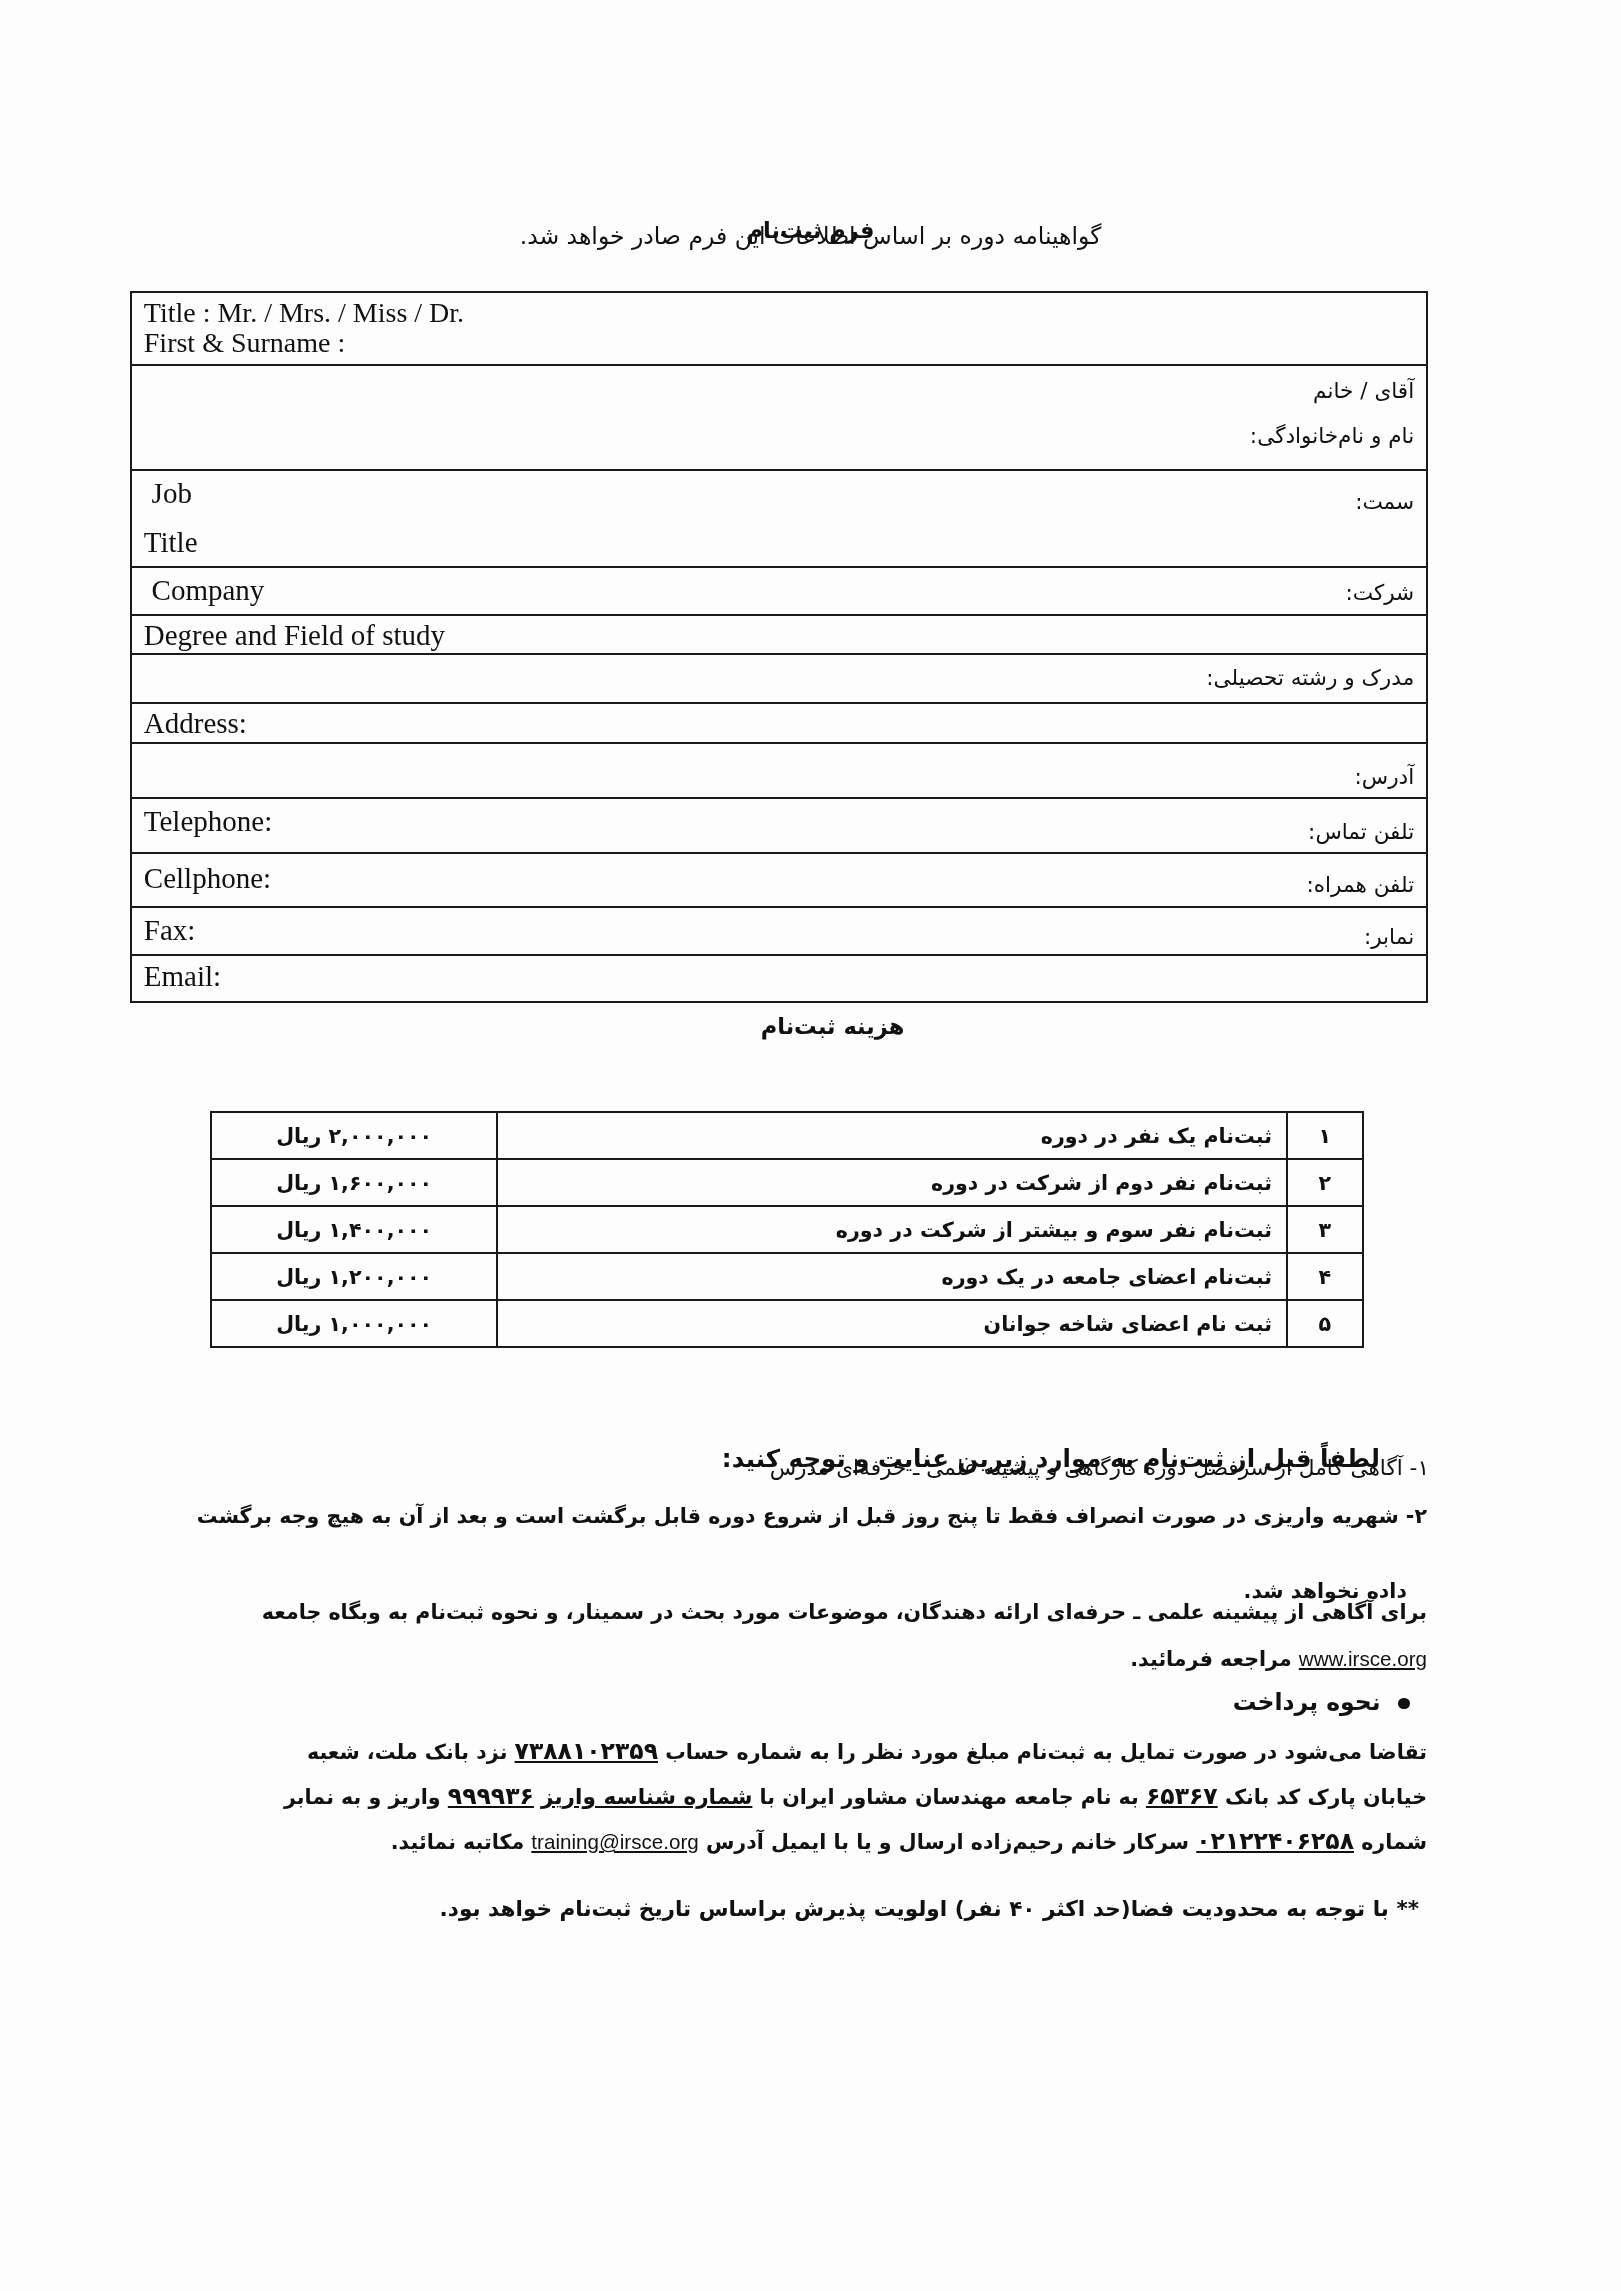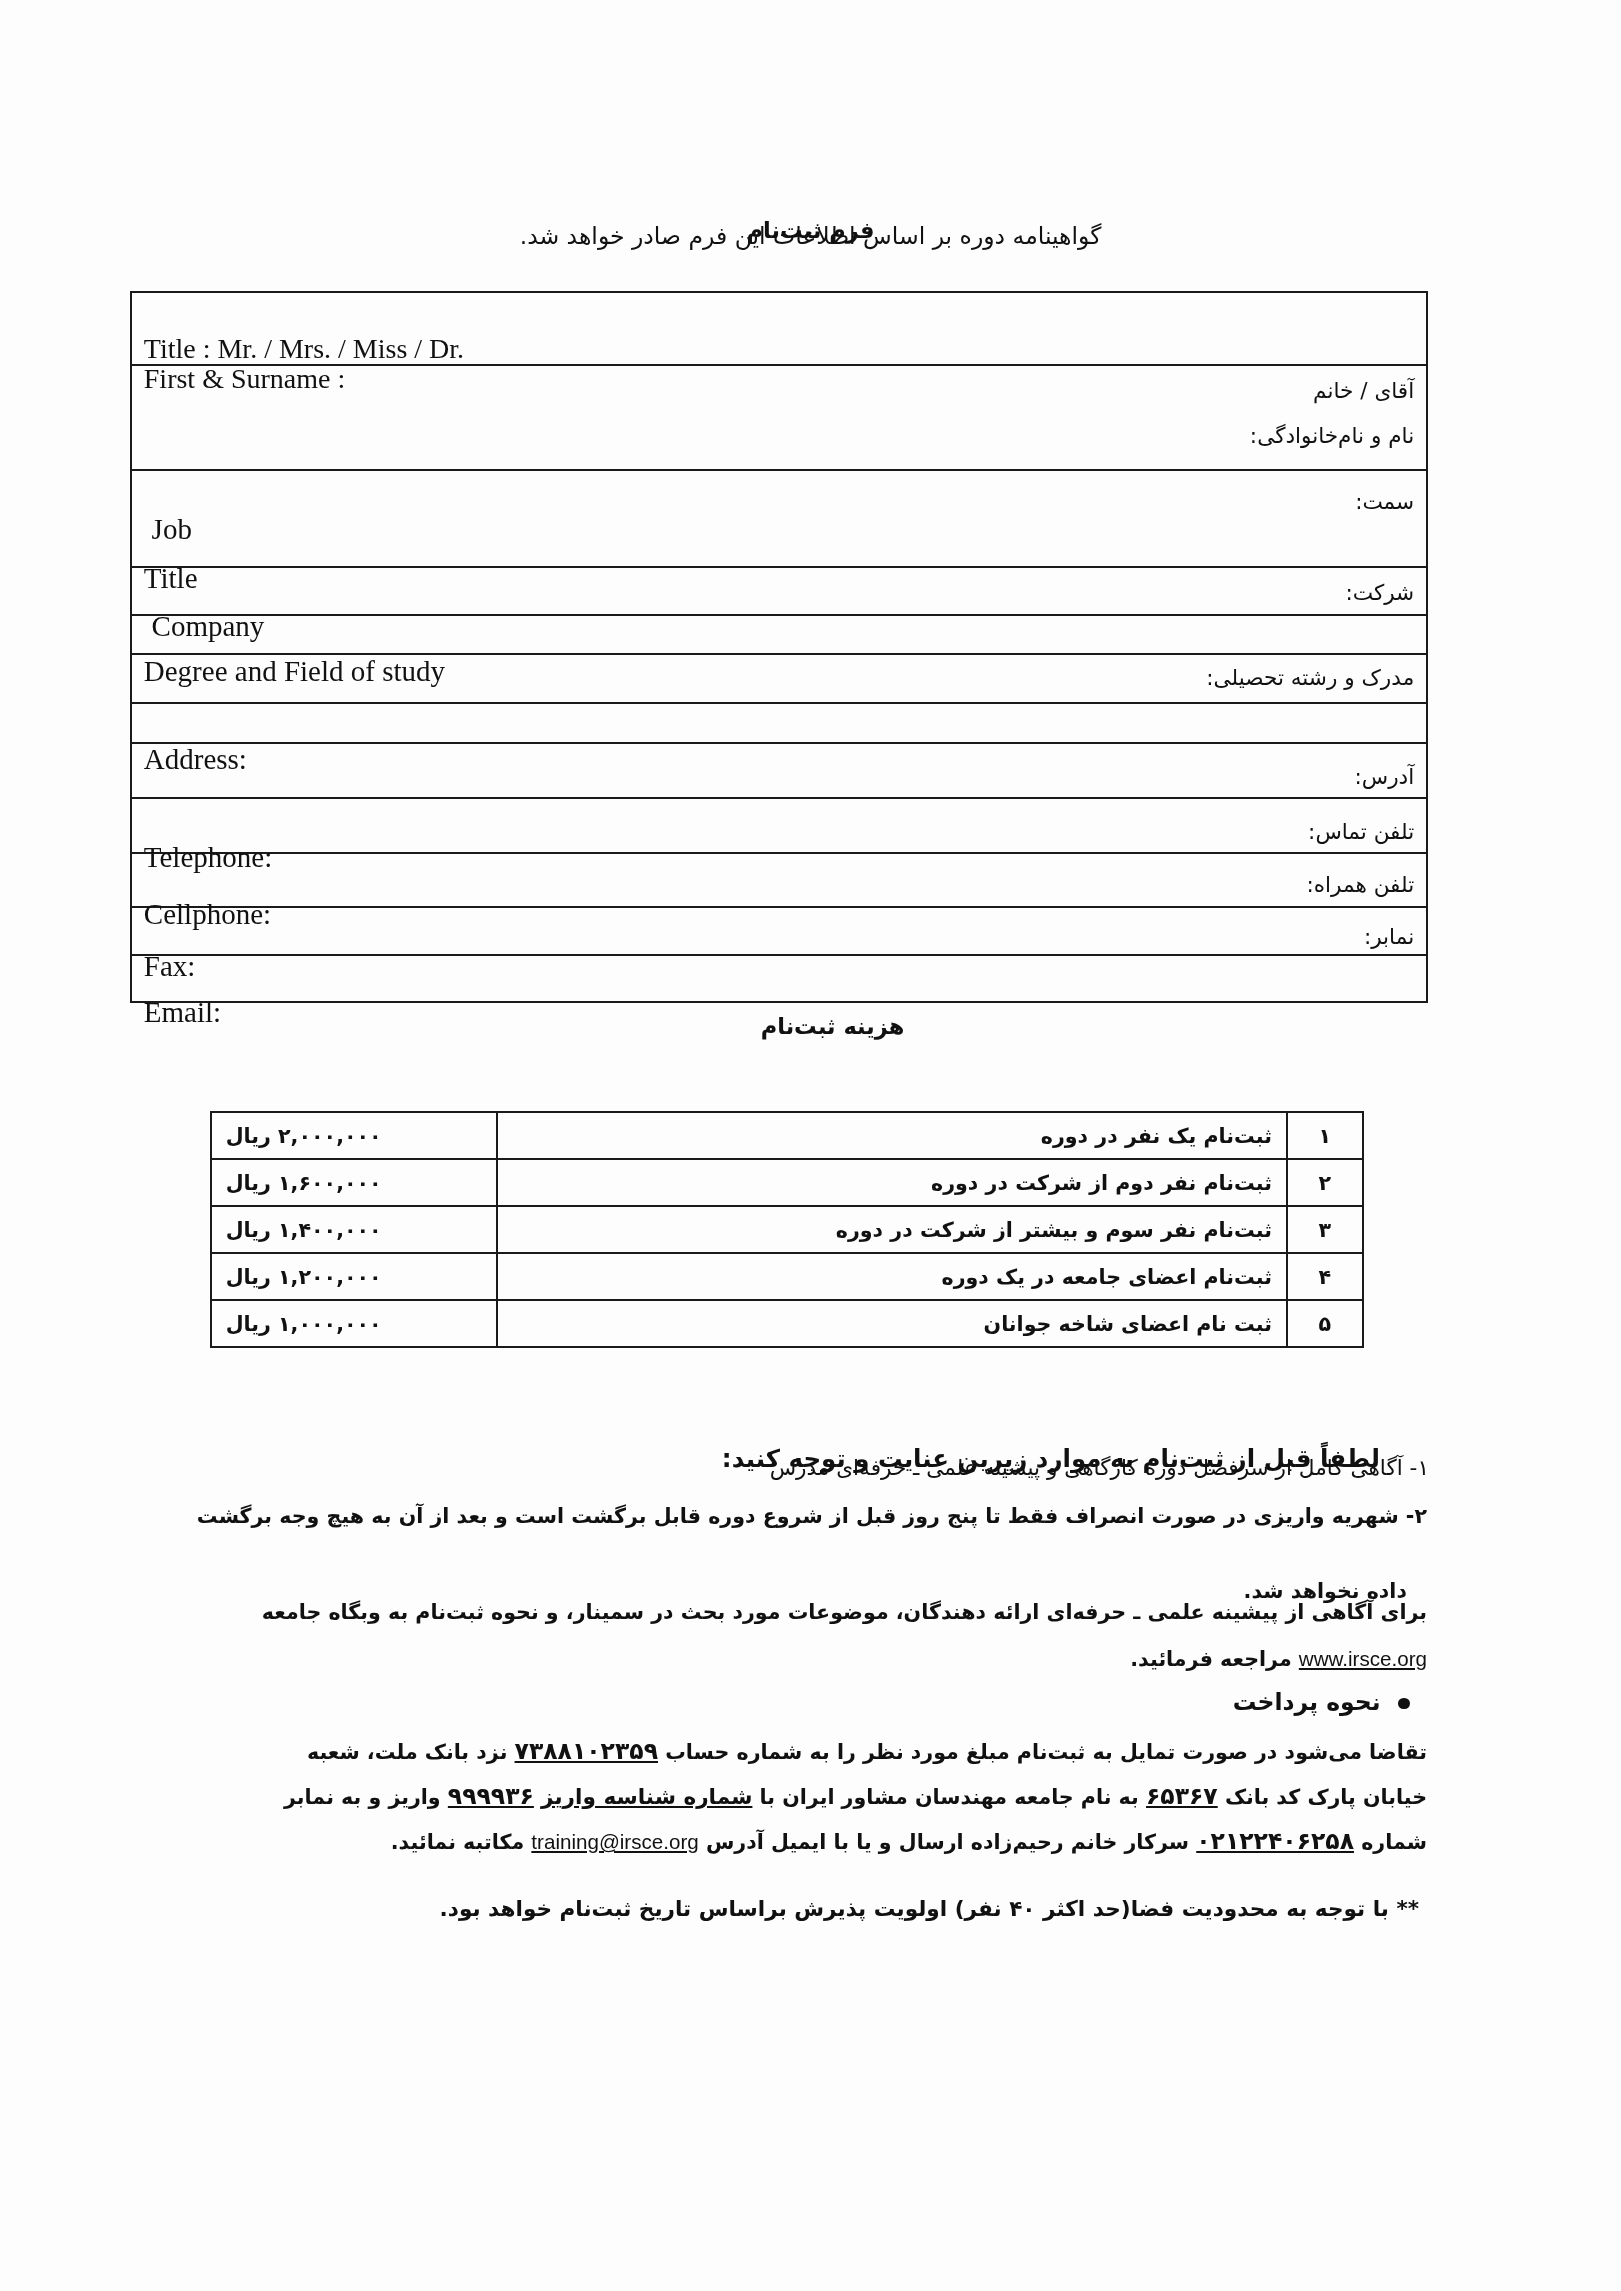--- a/index.html
+++ b/index.html
@@ -19,39 +19,39 @@
     font-size: 23.5px; font-weight: normal;
   }
 
   
   .form {
     position: absolute; left: 130px; top: 291px; width: 1298px;
     border: 2px solid #1a1a1a; box-sizing: border-box;
   }
   .row { position: relative; border-bottom: 2px solid #1a1a1a; box-sizing: border-box; }
   .row:last-child { border-bottom: none; }
-  .row .en { position: absolute; left: 11.8px; font-size: 29px; line-height: 1; margin-top: 36px; }
+  .row .en { position: absolute; left: 11.8px; font-size: 29px; line-height: 1; }
   .row .fa { position: absolute; right: 11.8px; font-size: 21.6px; line-height: 1; }
 
   .fee-title {
     position: absolute; left: 0; width: 1621px; top: 1013px; text-align: center;
     font-size: 22.5px; font-weight: bold; margin-left: 22px;
   }
 
   table.fees {
     position: absolute; left: 210px; top: 1111px; width: 1154px;
     border-collapse: collapse; direction: rtl;
   }
   table.fees td {
     border: 2px solid #1a1a1a; height: 45px; font-family: "DejaVu Sans", sans-serif;
     font-size: 20.6px; font-weight: bold; padding: 0 13.7px; white-space: nowrap;
   }
   table.fees td.num { width: 47px; text-align: center; }
   table.fees td.desc { text-align: right; }
-  table.fees td.amt { width: 257px; text-align: left; direction: rtl; }
+  table.fees td.amt { width: 257px; text-align: center; direction: rtl; }
   .note-head { font-size: 24.5px; font-weight: bold; position: absolute; right: 241px; top: 1404px; margin-top: 40px; }
   .line { position: absolute; right: 194px; left: 137px; font-size: 21.6px; text-align: right; white-space: nowrap; }
   .bold { font-weight: bold; }
   .u { text-decoration: underline; }
   .link { font-family: "Liberation Sans", sans-serif; text-decoration: underline; font-weight: normal; }
   .bullet { display: inline-block; width: 11.8px; height: 11.8px; background: #111; border-radius: 50%; margin-left: 17.6px; vertical-align: middle; }
 </style>
 </head>
 <body>
 

